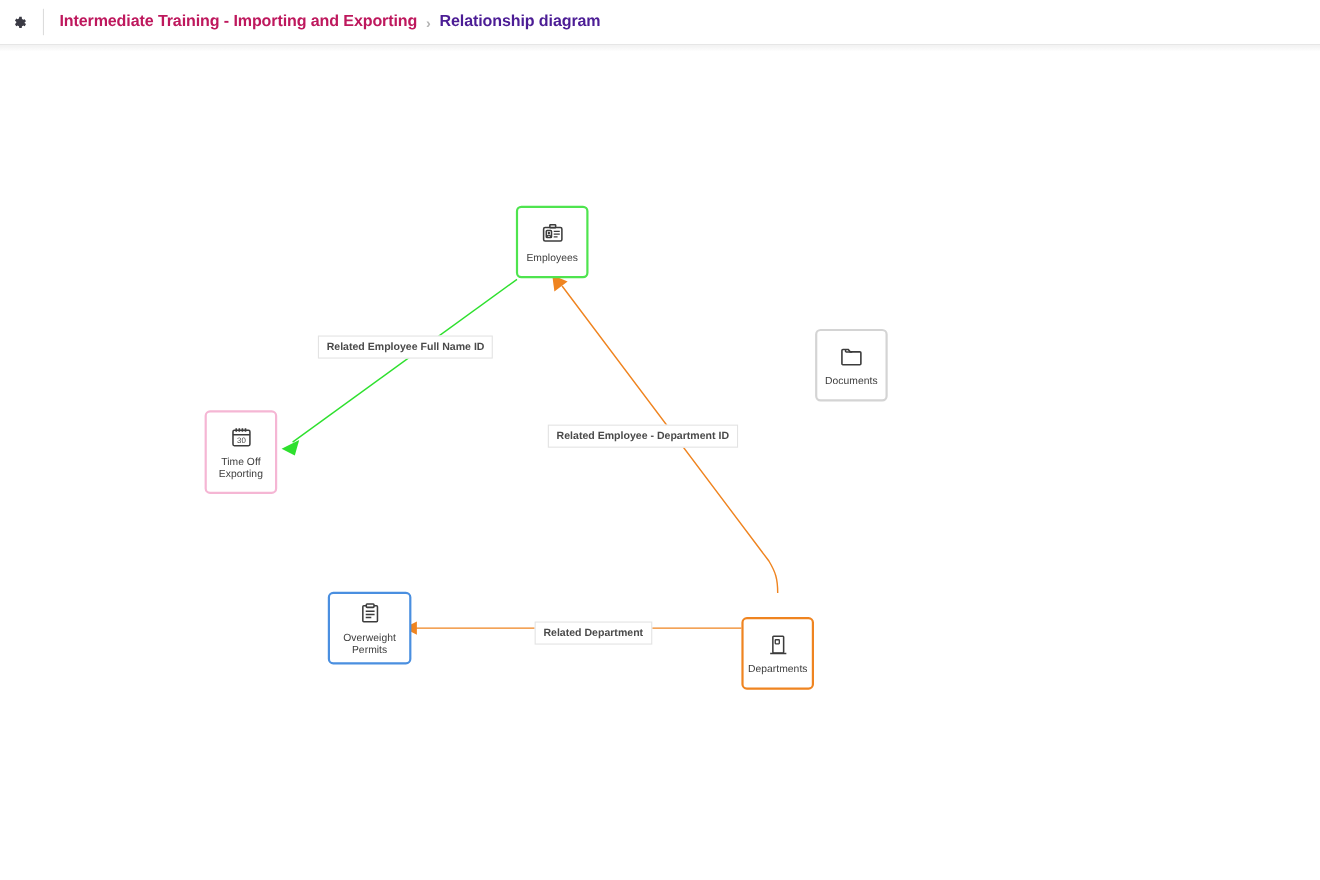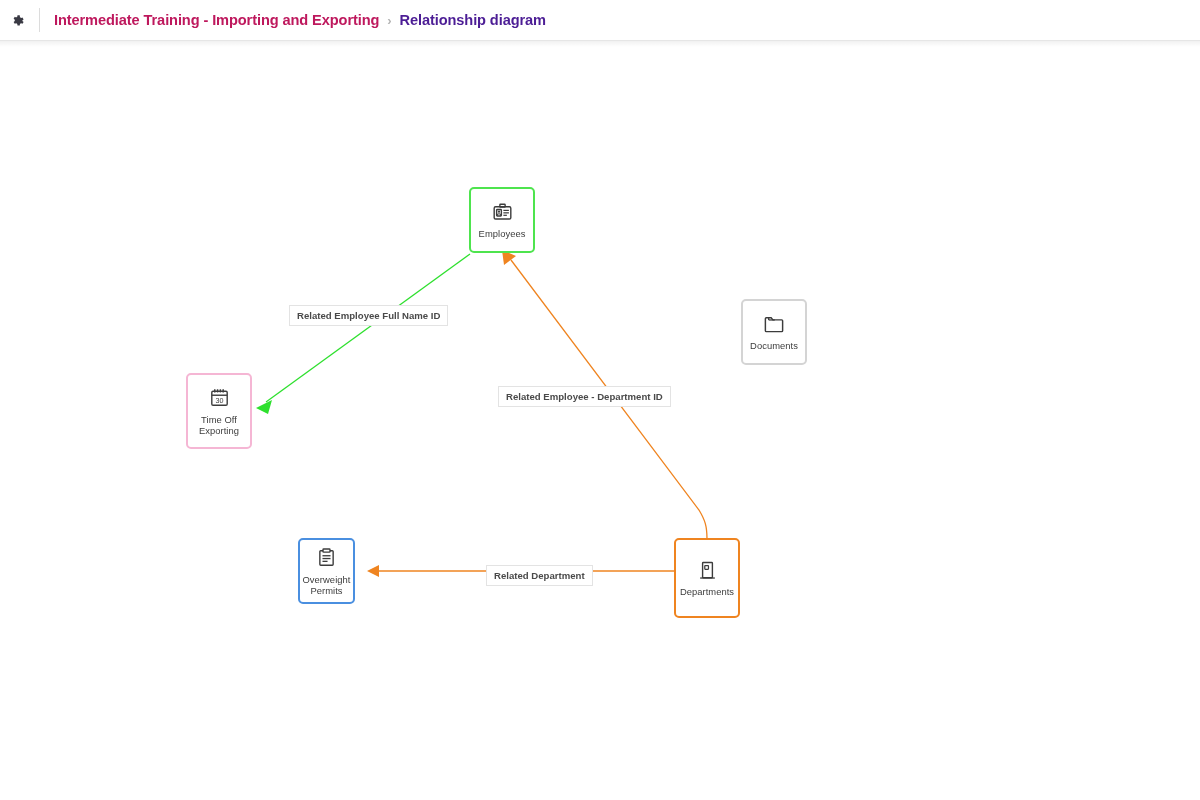--- a/index.html
+++ b/index.html
@@ -222,35 +222,35 @@
           <line x1="9.8" y1="2.6" x2="9.8" y2="6.2" stroke-width="1.7"></line>
           <line x1="13" y1="2.6" x2="13" y2="6.2" stroke-width="1.7"></line>
           <line x1="16.2" y1="2.6" x2="16.2" y2="6.2" stroke-width="1.7"></line>
           <text x="12" y="18" font-size="8.2" font-family="Liberation Sans, sans-serif" fill="#3c3c3c" stroke="none" text-anchor="middle">30</text>
         </svg>
       </span>
       <span class="node-label">Time Off
 Exporting</span>
     </div>
 
-    <div class="node" style="left:298px; top:496px; width:57px; height:66px; border-color:#4a8fe0;">
+    <div class="node" style="left:298px; top:496px; width:76px; height:66px; border-color:#4a8fe0;">
       <span class="node-icon">
         <svg width="21" height="21" viewBox="0 0 24 24" fill="none" stroke="#3c3c3c" stroke-width="1.6">
           <path d="M8 4.2H5.4c-.55 0-1 .45-1 1v14.6c0 .55.45 1 1 1h13.2c.55 0 1-.45 1-1V5.2c0-.55-.45-1-1-1H16"></path>
           <rect x="8" y="2.3" width="8" height="3.6" rx="0.8"></rect>
           <line x1="7.4" y1="10" x2="16.6" y2="10" stroke-width="1.5"></line>
           <line x1="7.4" y1="13.2" x2="16.6" y2="13.2" stroke-width="1.5"></line>
           <line x1="7.4" y1="16.4" x2="13.2" y2="16.4" stroke-width="1.5"></line>
         </svg>
       </span>
       <span class="node-label">Overweight
 Permits</span>
     </div>
 
-    <div class="node" style="left:674px; top:496px; width:66px; height:80px; border-color:#ef8420;">
+    <div class="node" style="left:674px; top:519px; width:66px; height:66px; border-color:#ef8420;">
       <span class="node-icon">
         <svg width="21" height="21" viewBox="0 0 24 24" fill="none" stroke="#3c3c3c" stroke-width="1.6">
           <rect x="6.4" y="2.8" width="11.2" height="17.4" rx="0.8"></rect>
           <rect x="8.9" y="6.4" width="4.2" height="4.2" rx="0.5" stroke-width="1.4"></rect>
           <line x1="3.6" y1="20.6" x2="20.4" y2="20.6" stroke-width="1.5"></line>
         </svg>
       </span>
       <span class="node-label">Departments</span>
     </div>
 

